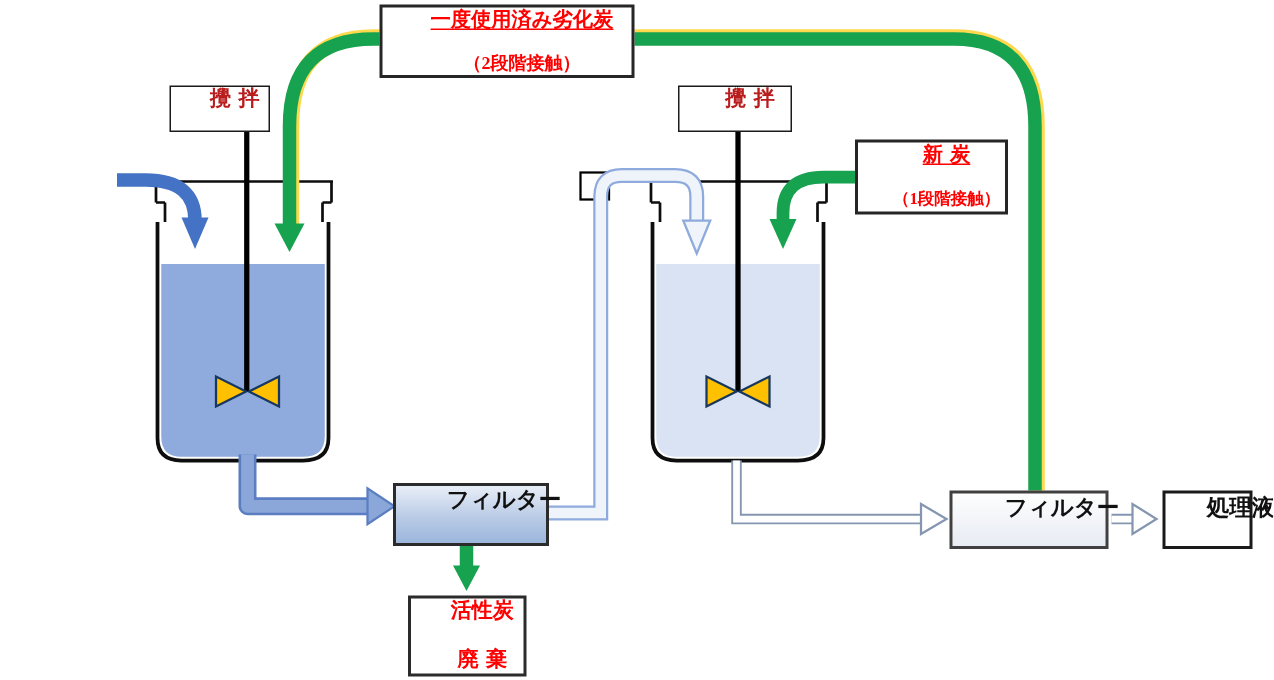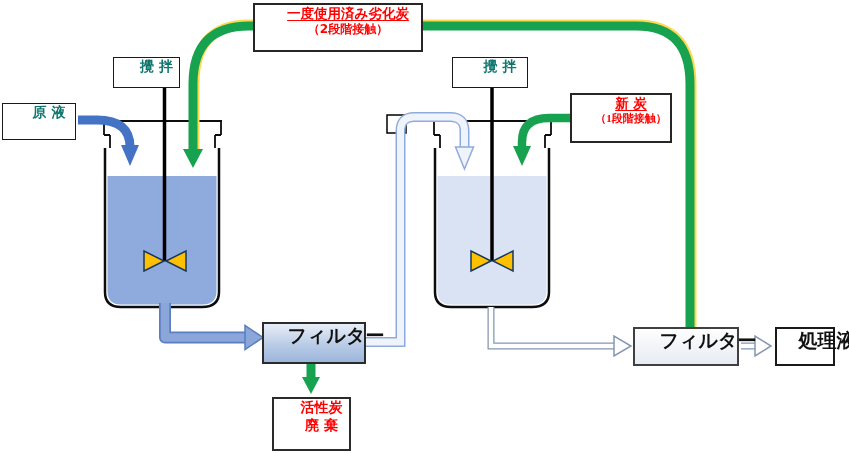--- a/index.html
+++ b/index.html
@@ -3,33 +3,33 @@
 <meta charset="utf-8">
 <style>
   html,body{margin:0;padding:0;background:#ffffff;}
   #stage{
     position:relative;width:849px;height:453px;background:#ffffff;overflow:hidden;
     font-family:"DejaVu Sans",sans-serif;
   }
   #stage svg{position:absolute;left:0;top:0;}
   .box{
     position:absolute;box-sizing:border-box;background:#ffffff;
-    display:flex;flex-direction:column;align-items:center;justify-content:flex-start;
+    display:flex;flex-direction:column;align-items:center;justify-content:space-between;
     text-align:center;line-height:1.25;white-space:nowrap;z-index:5;padding-left:20px;
   }
   .thin{border:1.5px solid #1a1a1a;}
   .thick{border:2px solid #262626;}
   .red{color:#ff0000;font-weight:bold;}
-  .black-label{color:#0f766e;font-weight:600;}
+  .black-label{color:#b91c1c;font-weight:600;}
   .underline{text-decoration:underline;text-underline-offset:2px;}
   .f14{font-size:14px;}
   .f13{font-size:13.5px;}
-  .f12{font-size:12px;}
+  .f12{font-size:12px;font-family:Liberation Serif, serif;}
   .f11{font-size:11px;font-family:Liberation Serif, serif;}
-  .f15{font-size:19px;font-weight:bold;color:#111111;margin-left:24px;}
+  .f15{font-size:15px;font-weight:bold;color:#111111;margin-left:24px;}
   #top-label{left:253px;top:3px;width:170px;height:49px;}
   #stir1{left:113px;top:57px;width:67px;height:31px;}
   #stir2{left:452px;top:57px;width:76px;height:31px;}
   #raw-box{left:2px;top:103px;width:74px;height:37px;}
   #newcarbon-box{left:570px;top:93px;width:102px;height:50px;}
   #filter1{left:262px;top:322px;width:104px;height:42px;border:2px solid #2b2b2b;
     background:linear-gradient(180deg,#e8eef7 0%,#b9cbe6 55%,#9cb6dc 100%);}
   #filter2{left:633px;top:327px;width:106px;height:39px;border:2px solid #404040;
     background:linear-gradient(180deg,#fefefe 0%,#e7ebf3 100%);}
   #waste-box{left:272px;top:397px;width:79px;height:54px;border:2px solid #2b2b2b;}
@@ -114,23 +114,20 @@
   </div>
 
   <div class="box thin" id="stir1">
     <span class="black-label f14">攪 拌</span>
   </div>
 
   <div class="box thin" id="stir2">
     <span class="black-label f14">攪 拌</span>
   </div>
 
-  <div class="box thin" id="raw-box">
-    <span class="black-label f14">原 液</span>
-  </div>
 
   <div class="box thick" id="newcarbon-box">
     <span class="red f13 underline">新 炭</span>
     <span class="red f11">（1段階接触）</span>
   </div>
 
   <div class="box" id="filter1">
     <span class="f15">フィルター</span>
   </div>
 

